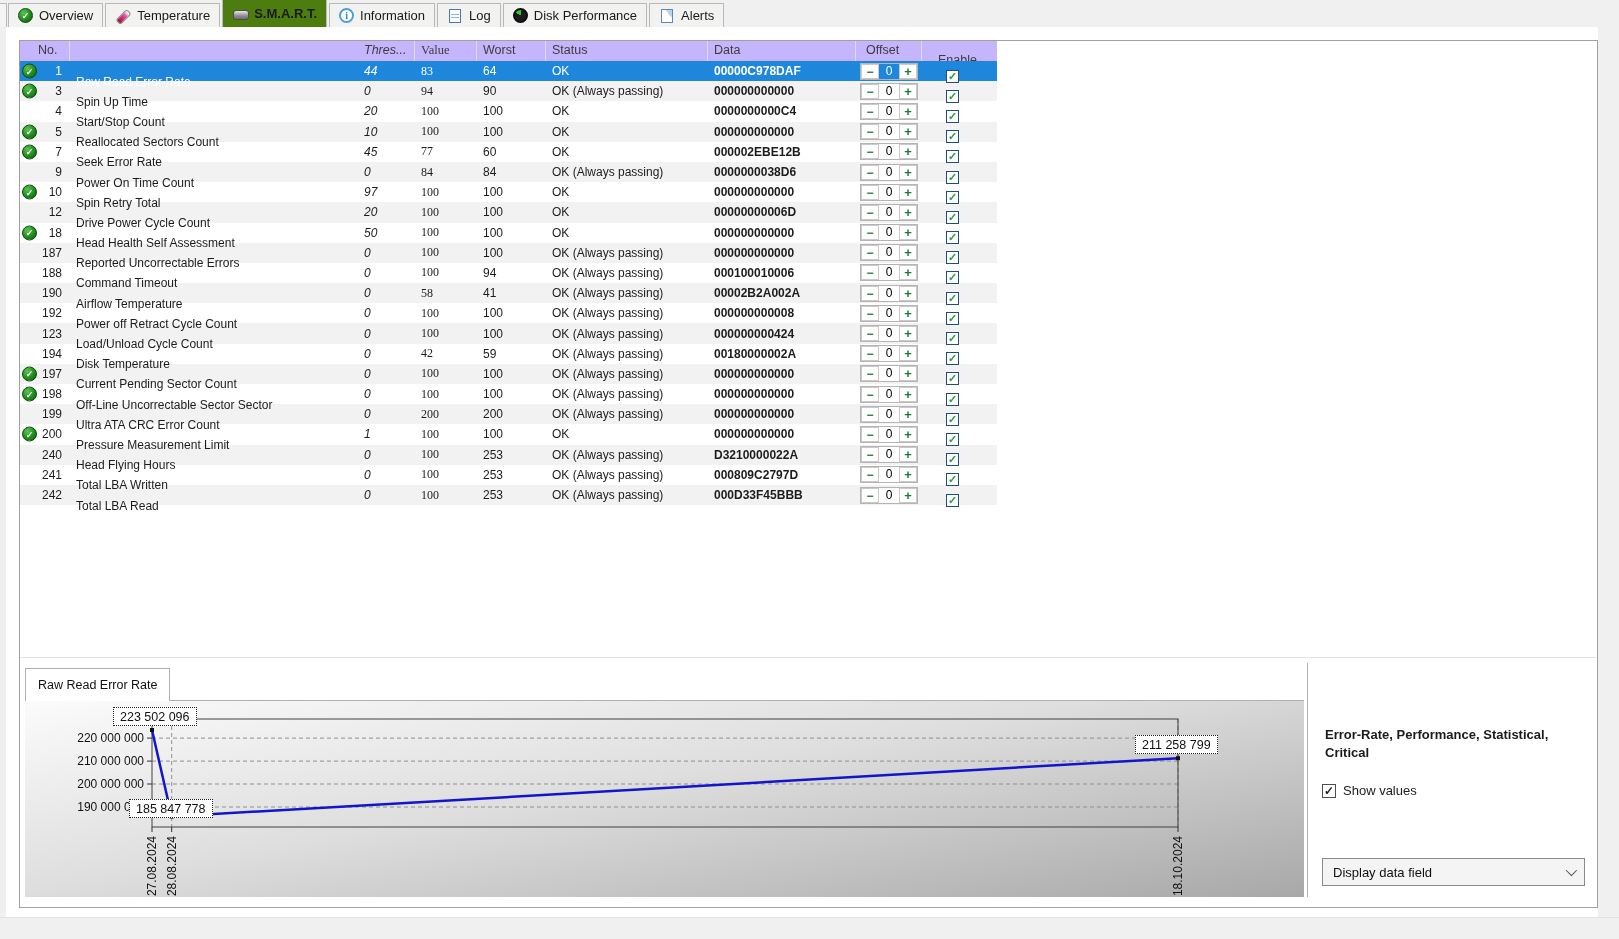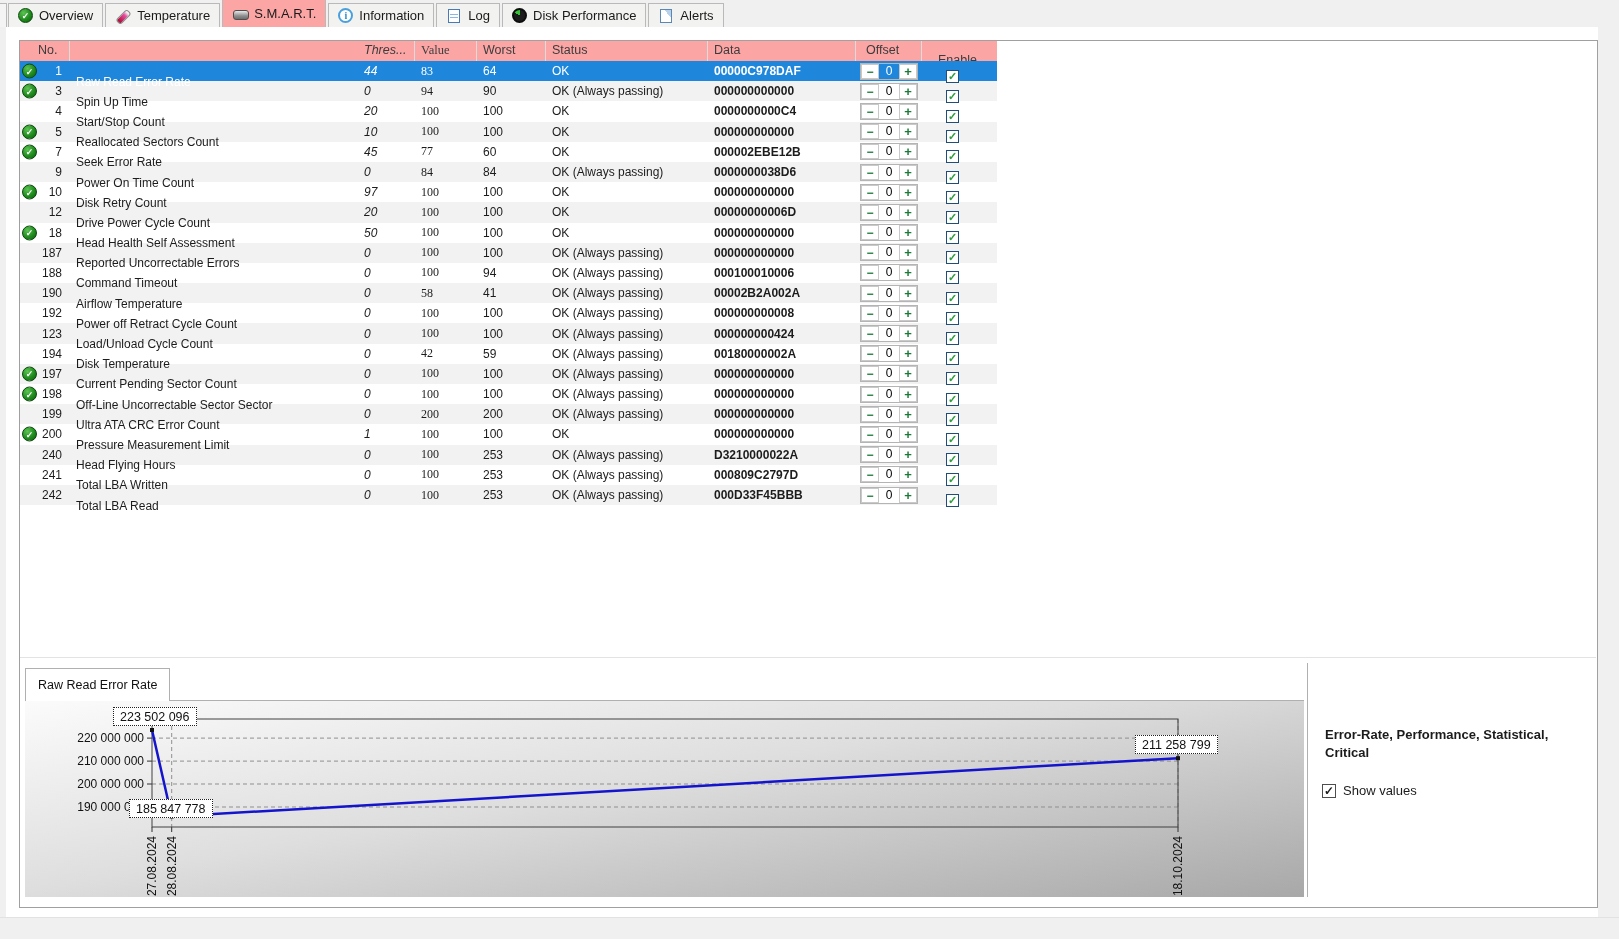--- a/index.html
+++ b/index.html
@@ -8,21 +8,21 @@
   #root { position:relative; width:1619px; height:939px; background:#f0f0f0; }
 
   
   .tabbar { position:absolute; left:0; top:0; width:1619px; height:27px; display:flex;
     align-items:flex-end; padding-left:8px; z-index:5; }
   .tab-sliver { position:absolute; left:0; top:3px; width:7px; height:24px; background:#f4f4f4;
     border:1px solid #b9b9b9; border-left:none; border-bottom:none; }
   .tab { display:flex; align-items:center; gap:6px; height:24px; padding:0 9px;
     background:#f2f2f1; border:1px solid #b9b9b9; border-bottom:none; margin-right:2px;
     font-size:13px; color:#1a1a1a; cursor:default; }
-  .tab.active { height:28px; background:#fca5a5; position:relative; z-index:6; }
+  .tab.active { height:28px; background:#4d7c0f; position:relative; z-index:6;font-weight:bold; }
 
   
   .ticon { width:16px; height:16px; position:relative; flex:0 0 auto; }
   .icon-check-circle { width:15px; height:15px; border-radius:50%;
     background:radial-gradient(circle at 35% 30%, #5cc453, #1f8c1d 55%, #0d5b0e);
     border:1px solid #0a470b; color:#fff; font-size:9px; font-weight:bold;
     display:flex; align-items:center; justify-content:center; }
   .icon-thermo { position:relative; }
   .icon-thermo::after { content:""; position:absolute; left:5px; top:1px; width:5px; height:14px;
     border-radius:3px; border:1px solid #8a8a8a;
@@ -44,21 +44,21 @@
   .icon-page { width:12px; height:14px; margin:1px 2px; border:1px solid #5b87b5;
     background:linear-gradient(to bottom left, #b9d2ea 0 5px, #ffffff 5px); }
 
   
   .main-outer { position:absolute; left:6px; top:27px; width:1592px; height:890px; background:#fff; }
   .inner-panel { position:absolute; left:19px; top:40px; width:1579px; height:868px;
     background:#fff; border:1px solid #a0a0a0; }
 
   
   .thead { position:absolute; left:20px; top:41px; width:977px; height:20px; display:flex;
-    font-size:12.5px; color:#3c3c3c; background:#fca5a5; }
+    font-size:12.5px; color:#3c3c3c; background:#c4b5fd; }
   .thead .hc { padding-top:2px; border-right:1px solid #dcdcdc; padding-left:4px; }
   .c-no     { width:50px; }
   .c-attr   { width:288px;margin-top:21px; }
   .c-thres  { width:57px;font-style:italic; }
   .c-val    { width:62px;font-family:Liberation Serif, serif; }
   .c-worst  { width:69px; }
   .c-status { width:162px; }
   .c-data   { width:148px; }
   .c-offset { width:66px; }
   .c-enable { width:75px;margin-top:10px; }
@@ -319,21 +319,21 @@
       </div>
       <div class="c-enable">
         <div class="encb">✓</div>
       </div>
     </div>
       <div class="trow">
       <div class="c-no">
         <span class="ok-icon" style="visibility: visible;">✓</span>
         <span class="num">10</span>
       </div>
-      <div class="c-attr">Disk Retry Count</div>
+      <div class="c-attr">Spin Retry Total</div>
       <div class="c-thres">97</div>
       <div class="c-val">100</div>
       <div class="c-worst">100</div>
       <div class="c-status">OK</div>
       <div class="c-data">000000000000</div>
       <div class="c-offset">
         <div class="offwrap">
           <div class="offbtn minus">−</div>
           <div class="off-val">0</div>
           <div class="offbtn plus">+</div>
@@ -713,16 +713,20 @@
     <div class="vlabel" id="vlabel-1">185 847 778</div>
     <div class="vlabel" id="vlabel-2">211 258 799</div>
   </div>
 
   <div class="opt-divider"></div>
   <div class="opt-heading">Error-Rate, Performance, Statistical, Critical</div>
   <div class="showvals">
     <span class="cb">✓</span>
     <span>Show values</span>
   </div>
+  <div class="dropdown">
+    <span>Display data field</span>
+    <span class="chev"></span>
+  </div>
 
   <div class="statusbar"></div>
 
 </div>
 
 </body></html>

